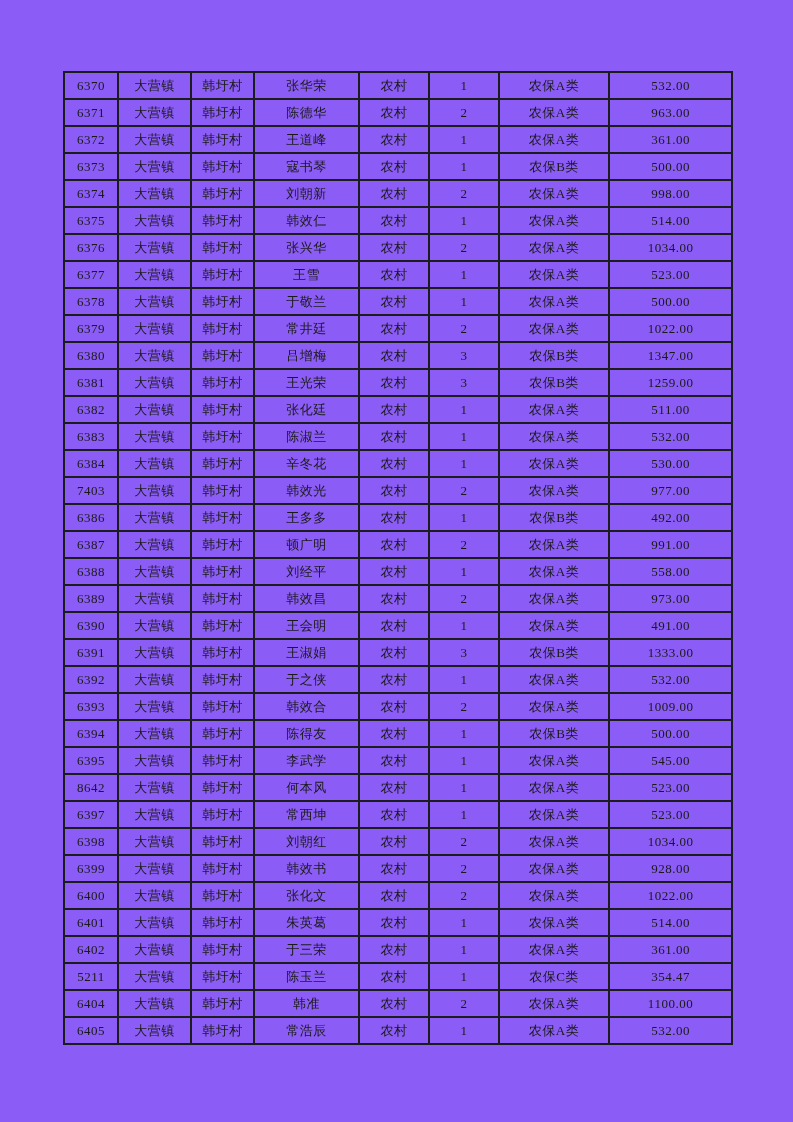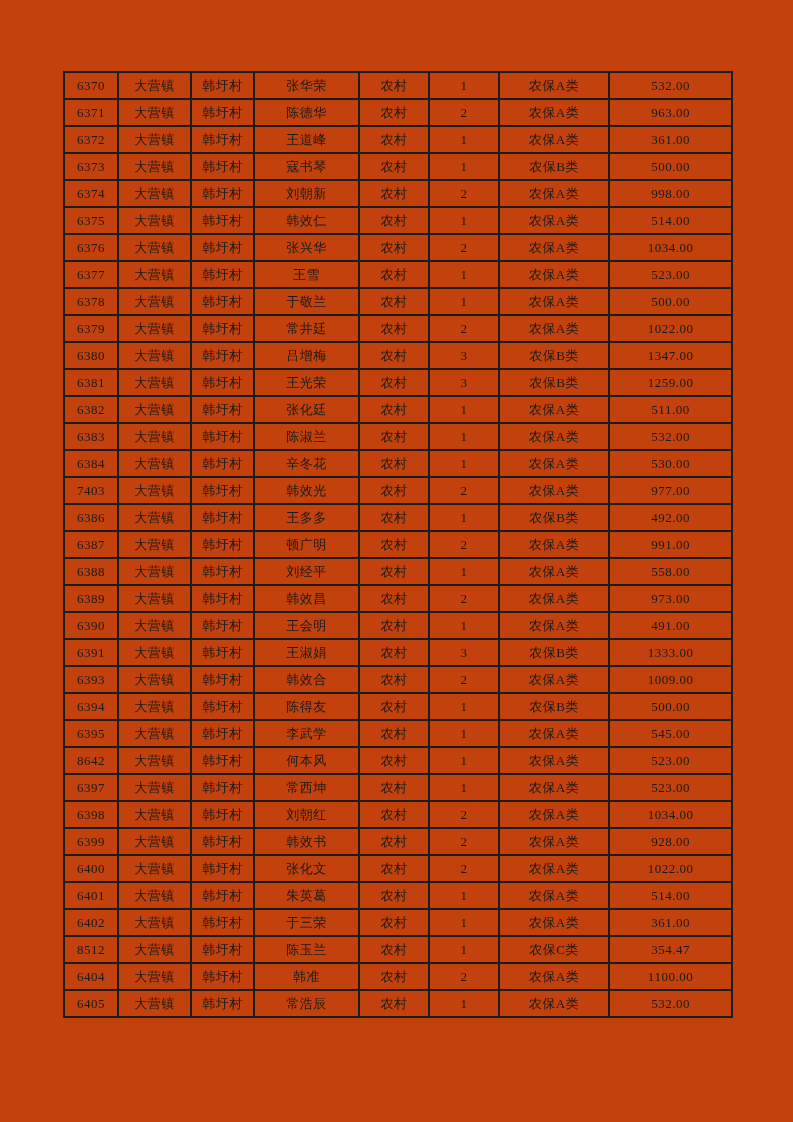--- a/index.html
+++ b/index.html
@@ -13,21 +13,21 @@
     position: relative;
     font-family: "Liberation Serif", "DejaVu Serif", serif;
     color: #1a1a1a;
   }
   .sheet {
     position: absolute;
     left: 0;
     top: 0;
     width: 793px;
     height: 1122px;
-    background: #c2410c;
+    background: #8b5cf6;
     overflow: hidden;
   }
   table.roster {
     position: absolute;
     left: 63px;
     top: 71px;
     width: 668px;
     border-collapse: collapse;
     table-layout: fixed;
   }
@@ -283,20 +283,30 @@
           <td class="num">6391</td>
           <td>大营镇</td>
           <td>韩圩村</td>
           <td>王淑娟</td>
           <td>农村</td>
           <td class="num">3</td>
           <td>农保B类</td>
           <td class="num">1333.00</td>
         </tr>
         <tr>
+          <td class="num">6392</td>
+          <td>大营镇</td>
+          <td>韩圩村</td>
+          <td>于之侠</td>
+          <td>农村</td>
+          <td class="num">1</td>
+          <td>农保A类</td>
+          <td class="num">532.00</td>
+        </tr>
+        <tr>
           <td class="num">6393</td>
           <td>大营镇</td>
           <td>韩圩村</td>
           <td>韩效合</td>
           <td>农村</td>
           <td class="num">2</td>
           <td>农保A类</td>
           <td class="num">1009.00</td>
         </tr>
         <tr>
@@ -383,21 +393,21 @@
           <td class="num">6402</td>
           <td>大营镇</td>
           <td>韩圩村</td>
           <td>于三荣</td>
           <td>农村</td>
           <td class="num">1</td>
           <td>农保A类</td>
           <td class="num">361.00</td>
         </tr>
         <tr>
-          <td class="num">8512</td>
+          <td class="num">5211</td>
           <td>大营镇</td>
           <td>韩圩村</td>
           <td>陈玉兰</td>
           <td>农村</td>
           <td class="num">1</td>
           <td>农保C类</td>
           <td class="num">354.47</td>
         </tr>
         <tr>
           <td class="num">6404</td>

